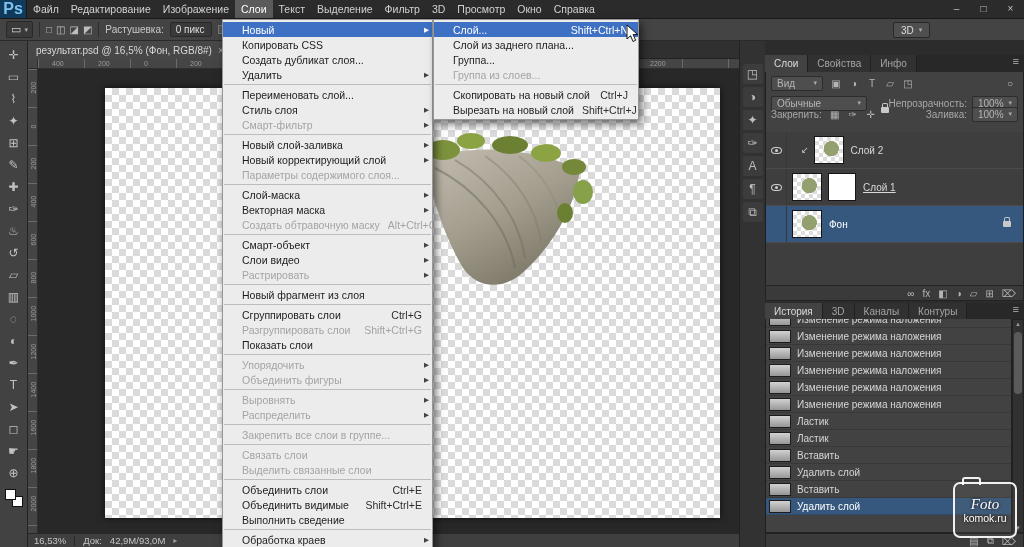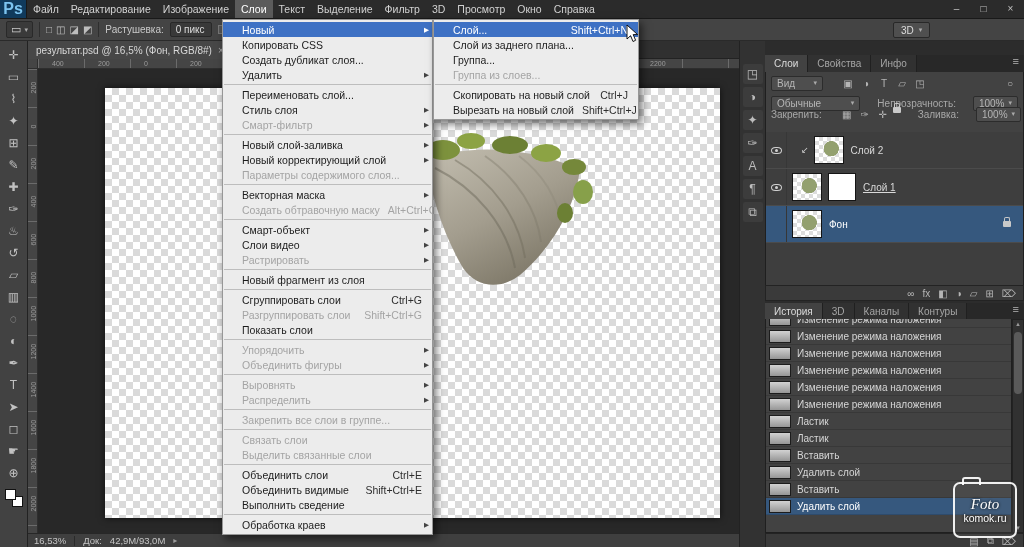--- a/index.html
+++ b/index.html
@@ -70,21 +70,21 @@
 
 
 .right-strip{position:absolute;left:739px;top:41px;width:26px;height:506px;background:#323232;border-left:1px solid #222;z-index:2;padding-top:20px}
 .strip-btn{width:20px;height:20px;margin:3px auto;display:flex;align-items:center;justify-content:center;color:#bdbdbd;font-size:12px;background:#3c3c3c;border-radius:2px}
 .rightpanel{position:absolute;left:765px;top:41px;width:259px;height:506px;background:#2c2c2c;z-index:2}
 .ptabbar{position:absolute;left:0;right:0;height:17px;display:flex;background:#282828}
 .ptab{padding:0 9px;font-size:10px;line-height:17px;color:#a5a5a5;background:#313131;border-right:1px solid #202020}
 .ptab.active{background:#424242;color:#dcdcdc}
 .panel-menu{position:absolute;color:#b5b5b5;font-size:11px}
 .pbody1{position:absolute;left:0;right:0;top:31px;height:214px;background:#424242;border:1px solid #1f1f1f;border-top:none}
-.prow{position:absolute;left:5px;right:5px;height:16px;display:flex;align-items:center;gap:17px;font-size:10px;color:#a8a8a8}
+.prow{position:absolute;left:5px;right:5px;height:16px;display:flex;align-items:center;gap:5px;font-size:10px;color:#a8a8a8}
 .pp-select{display:flex;align-items:center;justify-content:space-between;gap:4px;background:#4e4e4e;border:1px solid #2c2c2c;border-radius:2px;padding:0 5px;height:15px;color:#b5b5b5}
 .f-icon,.l-icon{width:16px;height:14px;display:inline-flex;align-items:center;justify-content:center;color:#b5b5b5;font-size:10px}
 .icon-group{display:flex;gap:2px}
 .layers-list{position:absolute;left:0;right:0;top:60px;bottom:0;background:#3e3e3e;overflow:hidden}
 .layer-row{display:flex;align-items:center;height:37px;border-bottom:1px solid #4b4b4b;color:#d9d9d9;font-size:10px}
 .layer-row.selected{background:var(--selection,#36587e);color:#fff}
 .eye-well{width:21px;height:100%;border-right:1px solid #373737;display:flex;align-items:center;justify-content:center;flex:none}
 .eye{display:inline-block;width:11px;height:7px;border:1px solid #d0d0d0;border-radius:50% / 60%;position:relative}
 .eye::after{content:'';position:absolute;left:3px;top:1px;width:3px;height:3px;border-radius:50%;background:#d0d0d0}
 .clip-arrow{margin-left:14px;font-size:9px;color:#cfcfcf}
@@ -521,20 +521,24 @@
       </div>
       <div class="dd-item">
         <span class="dd-label">Новый корректирующий слой</span>
         <span class="dd-arrow">▶</span>
       </div>
       <div class="dd-item disabled">
         <span class="dd-label">Параметры содержимого слоя...</span>
       </div>
       <div class="menu-sep"></div>
       <div class="dd-item">
+        <span class="dd-label">Слой-маска</span>
+        <span class="dd-arrow">▶</span>
+      </div>
+      <div class="dd-item">
         <span class="dd-label">Векторная маска</span>
         <span class="dd-arrow">▶</span>
       </div>
       <div class="dd-item disabled">
         <span class="dd-label">Создать обтравочную маску</span>
         <span class="dd-shortcut">Alt+Ctrl+G</span>
       </div>
       <div class="menu-sep"></div>
       <div class="dd-item">
         <span class="dd-label">Смарт-объект</span>

